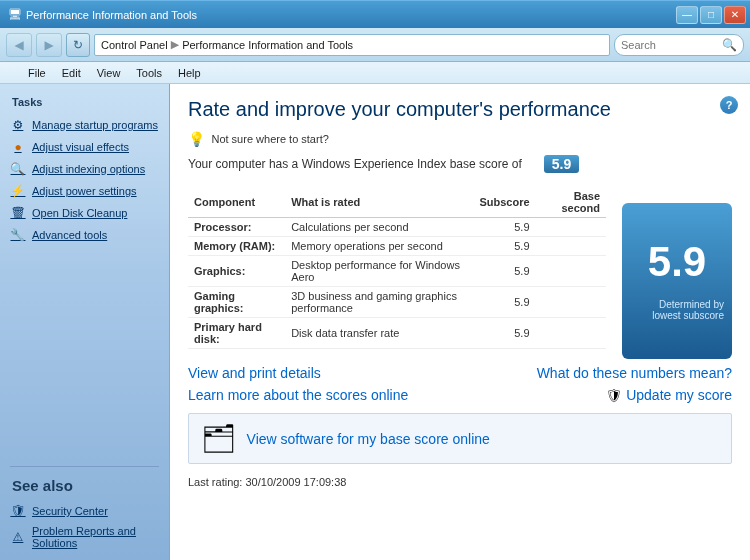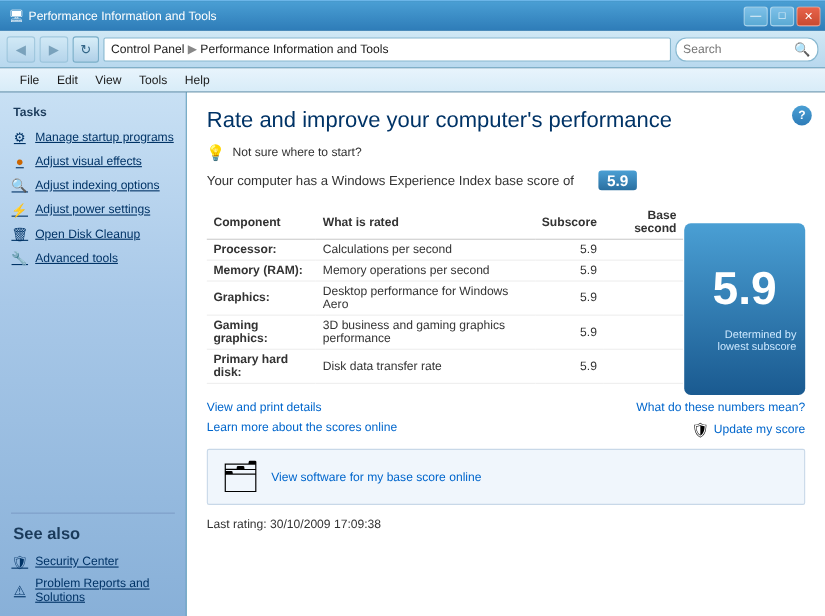--- a/index.html
+++ b/index.html
@@ -97,21 +97,21 @@
       font-size: 12px;
       color: #336688;
     }
 
     
     .menu-bar {
       background: linear-gradient(to bottom, #e8f4fc, #d8ecf8);
       height: 22px;
       display: flex;
       align-items: center;
-      padding: 0 10px;
+      padding: 0 20px;
       border-bottom: 1px solid #b0ccdc;
     }
     .menu-item {
       padding: 2px 8px;
       font-size: 11px;
       color: #1a1a1a;
       cursor: pointer;
       border-radius: 2px;
     }
 
@@ -216,21 +216,21 @@
       padding: 3px 6px;
       font-size: 11px;
       color: #333;
       border-bottom: 1px solid #eee;
     }
     .perf-table td:nth-child(3), .perf-table td:nth-child(4) { text-align: right; }
     .perf-table td:first-child { font-weight: bold; }
 
     .table-score-area {
       display: flex;
-      gap: 1px;
+      gap: 16px;
     }
     .table-section { flex: 1; }
     .big-score-box {
       width: 110px;
       background: linear-gradient(to bottom, #4a9fd4, #1a5a90);
       border-radius: 6px;
       display: flex;
       flex-direction: column;
       align-items: center;
       justify-content: center;
@@ -250,21 +250,21 @@
       color: #cce8ff;
       text-align: right;
       margin-top: 16px;
     }
 
     .links-row {
       display: flex;
       justify-content: space-between;
       margin: 6px 0 4px 0;
     }
-    .link-blue { color: #0066cc; font-size: 11px; text-decoration: none; cursor: pointer; }
+    .link-blue { color: #0066cc; font-size: 14px; text-decoration: none; cursor: pointer; }
 
     .learn-link { margin-bottom: 10px; }
 
     .software-box {
       border: 1px solid #c8d8e8;
       background: #f0f6fc;
       border-radius: 2px;
       padding: 8px 12px;
       display: flex;
       align-items: center;

